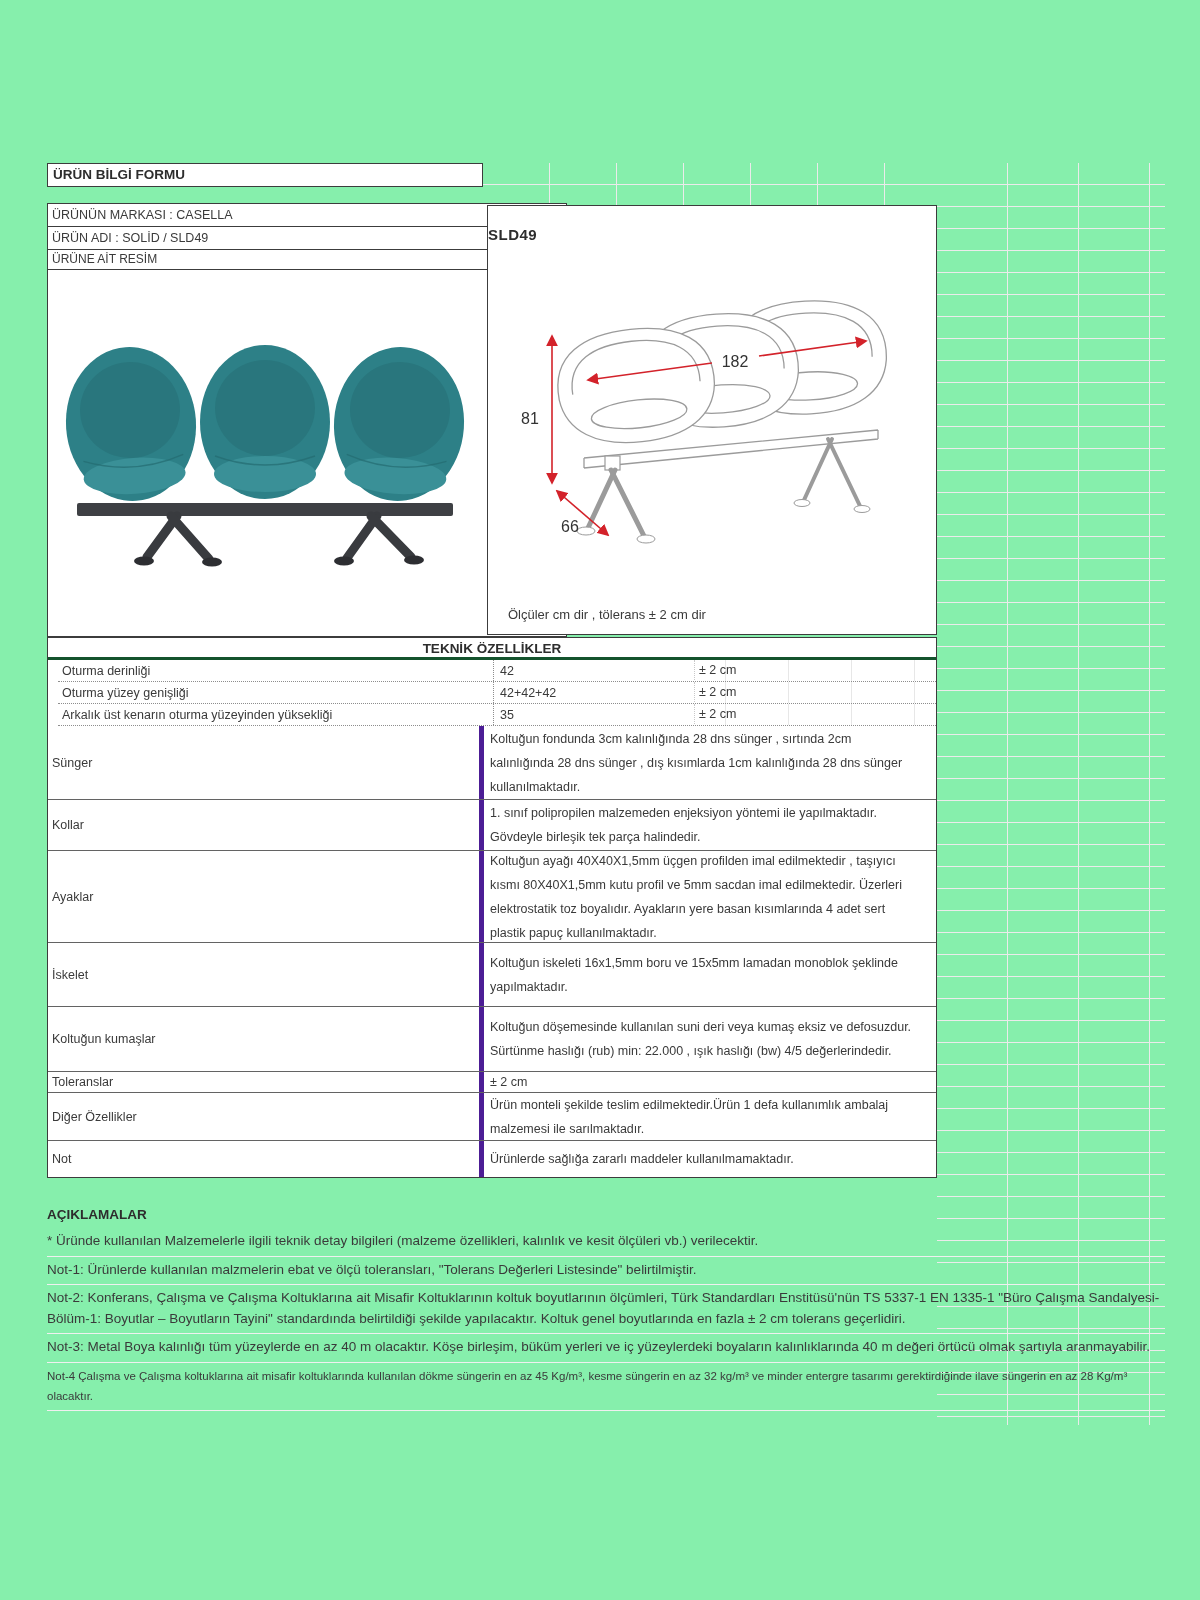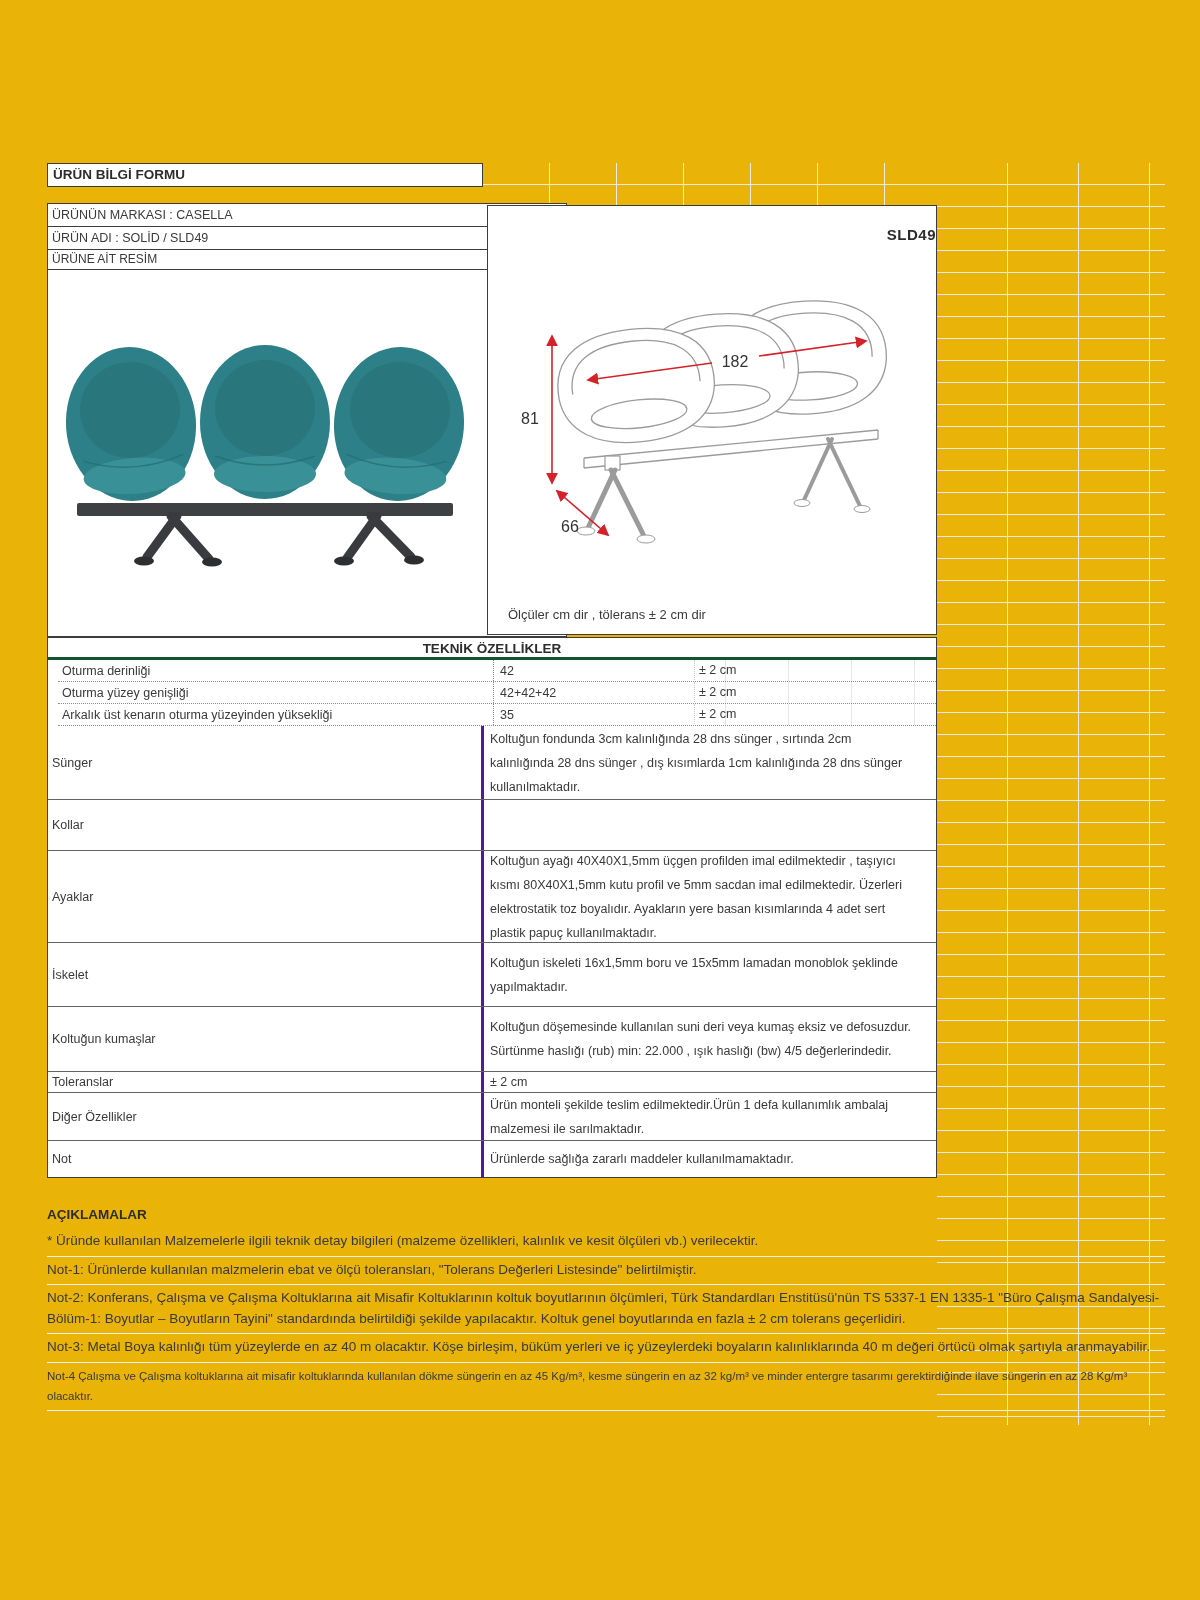--- a/index.html
+++ b/index.html
@@ -1,18 +1,18 @@
 <!DOCTYPE html>
 <html><head>
 <meta charset="utf-8">
 <style>
   * { margin:0; padding:0; box-sizing:border-box; }
   html,body { background:#ffffff; }
   body { font-family:"Liberation Sans", sans-serif; color:#3a3a3a; }
-  .page { position:relative; width:1200px; height:1600px; background:#eab308; overflow:hidden; }
+  .page { position:relative; width:1200px; height:1600px; background:#86efac; overflow:hidden; }
 
   
   .grid-right {
     position:absolute; left:937px; top:163px; width:228px; height:1262px;
     background-image:
       repeating-linear-gradient(to bottom, transparent 0 21px, #ebebeb 21px 22px),
       repeating-linear-gradient(to right, transparent 0 70px, #ebebeb 70px 71px);
   }
   .grid-top {
     position:absolute; left:483px; top:163px; width:454px; height:42px;
@@ -37,21 +37,21 @@
   .info-row { height:23px; line-height:22px; font-size:12.5px; padding-left:4px;
     border-bottom:1px solid #3c3c3c; }
   .info-row.center { text-align:left; height:20px; line-height:18px; font-size:12px; }
   .photo-cell { position:relative; height:385px; }
   .photo-cell svg { position:absolute; left:11px; top:60px; }
 
   .drawing-box {
     position:absolute; left:487px; top:205px; width:450px; height:430px;
     border:1px solid #3c3c3c; background:#fff;
   }
-  .drawing-title { position:absolute; top:20px; left:0; width:100%; text-align:right;
+  .drawing-title { position:absolute; top:20px; left:0; width:100%; text-align:left;
     font-size:15px; font-weight:bold; color:#2d2d2d; letter-spacing:.5px; }
   .drawing-note { position:absolute; left:20px; bottom:12px; font-size:13px; color:#3a3a3a; }
   .drawing-box svg { position:absolute; left:0; top:0; }
 
   .spec-table { position:absolute; left:47px; top:637px; width:890px;
     border:1px solid #3c3c3c; background:#fff; }
   .spec-header-row { height:22px; line-height:21px; text-align:center; font-weight:bold;
     font-size:13.5px; color:#2d2d2d; border-bottom:3px solid #14532d; }
   .row { display:flex; }
   .cell.label { width:436px; flex:0 0 436px; padding:2px 4px; font-size:12.5px;
@@ -61,21 +61,21 @@
   .row.dim { height:22px; border-bottom:1px dotted #8d8d8d;margin-left:10px; }
   .row.dim .cell.label { border-right:1px dotted #8d8d8d; }
   .row.dim .cell.value { position:relative; padding:0 0 0 6px; line-height:20px;
     background-image:linear-gradient(#e7e7e7,#e7e7e7),linear-gradient(#e7e7e7,#e7e7e7),
       linear-gradient(#e7e7e7,#e7e7e7),linear-gradient(#e7e7e7,#e7e7e7);
     background-size:1px 100%; background-repeat:no-repeat;
     background-position:231px 0,294px 0,357px 0,420px 0; }
   .tol { position:absolute; left:200px; top:0; line-height:20px; border-left:1px dotted #c9c9c9;
     padding-left:4px; }
   .row.det { border-bottom:1px solid #636363; }
-  .row.det .cell.label { border-right:3px solid #4c1d95; }
+  .row.det .cell.label { border-right:5px solid #4c1d95; }
   .row.det:last-child { border-bottom:none; }
   .h-sunger { height:74px; } .h-kollar { height:51px; } .h-ayaklar { height:92px; }
   .h-iskelet { height:64px; } .h-dosemelik { height:65px; } .h-tolerans { height:21px; }
   .h-diger { height:48px; } .h-not { height:36px; }
 
   .notes { position:absolute; left:47px; top:1203px; width:1118px; }
   .notes-header { font-size:13.5px; font-weight:bold; color:#2d2d2d; padding:4px 0 6px 0; }
   .note-line { font-size:13.5px; line-height:20.5px; padding:3px 0 4px 0;
     border-bottom:1px solid #f0f0f0; }
   .note-line.small { font-size:11.5px; line-height:20px; }
@@ -223,20 +223,21 @@
         <span class="tol">± 2 cm</span>
       </div>
     </div>
 
     <div class="row det h-sunger">
       <div class="cell label">Sünger</div>
       <div class="cell value">Koltuğun fondunda 3cm kalınlığında 28 dns sünger , sırtında 2cm kalınlığında 28 dns sünger , dış kısımlarda 1cm kalınlığında 28 dns sünger kullanılmaktadır.</div>
     </div>
     <div class="row det h-kollar">
       <div class="cell label">Kollar</div>
+      <div class="cell value">1. sınıf polipropilen malzemeden enjeksiyon yöntemi ile yapılmaktadır. Gövdeyle birleşik tek parça halindedir.</div>
     </div>
     <div class="row det h-ayaklar">
       <div class="cell label">Ayaklar</div>
       <div class="cell value">Koltuğun ayağı 40X40X1,5mm üçgen profilden imal edilmektedir , taşıyıcı kısmı 80X40X1,5mm kutu profil ve 5mm sacdan imal edilmektedir. Üzerleri elektrostatik toz boyalıdır. Ayakların yere basan kısımlarında 4 adet sert plastik papuç kullanılmaktadır.</div>
     </div>
     <div class="row det h-iskelet">
       <div class="cell label">İskelet</div>
       <div class="cell value">Koltuğun iskeleti 16x1,5mm boru ve 15x5mm lamadan monoblok şeklinde yapılmaktadır.</div>
     </div>
     <div class="row det h-dosemelik">

